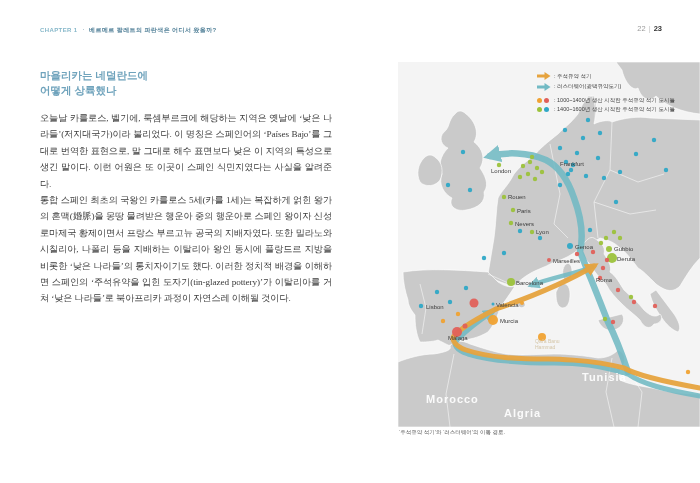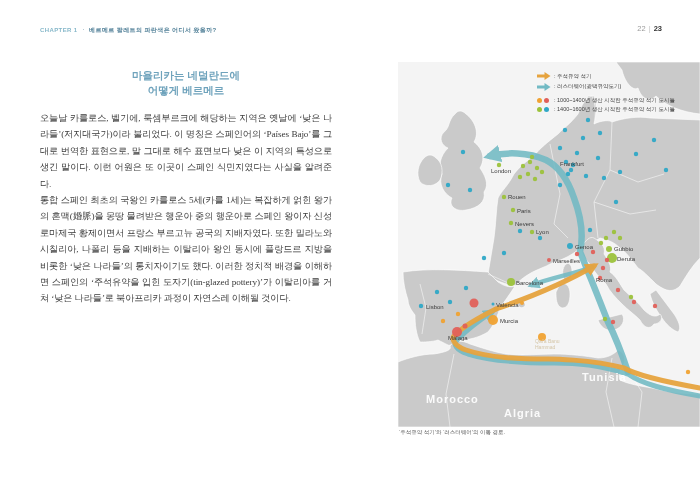--- a/index.html
+++ b/index.html
@@ -8,21 +8,21 @@
   
   .chapter-line{position:absolute;left:40px;top:26px;font-size:6px;font-weight:bold;
         letter-spacing:.4px;color:#4e7e96;}
   .chapter-line .chap{color:#85b7c9;margin-right:3px;}
   .pagenos{position:absolute;right:38px;top:24px;font-size:7.5px;color:#9a9a9a;text-align:right;}
   .pagenos .sep{color:#c2c2c2;margin:0 3px;font-weight:normal;}
   .pagenos .cur{color:#333;font-weight:bold;}
   
   .article{position:absolute;left:40px;top:68px;width:292px;}
   .art-heading{font-size:10.5px;font-weight:bold;color:#6fa3bc;line-height:14.5px;
-        margin:0 0 13px 0;text-align:center;}
+        margin:0 0 13px 0;}
   .article p{margin:0;font-family:"Liberation Serif","DejaVu Serif",serif;
         font-size:9.2px;line-height:16.4px;color:#3b3b3b;text-align:justify;
         letter-spacing:-0.1px;}
   
   .map-wrap{position:absolute;left:398px;top:62px;width:302px;height:365px;}
   .map-wrap svg{display:block;}
   .map-caption{position:absolute;left:399px;top:429px;font-size:5.5px;color:#555;}
   
   .legend{position:absolute;left:537px;top:72px;width:152px;}
   .leg-row{display:flex;align-items:center;margin-bottom:2.5px;}
@@ -40,21 +40,21 @@
     <span class="chap">CHAPTER 1</span><span>ㆍ</span>
     <span>베르메르 팔레트의 파란색은 어디서 왔을까?</span>
   </div>
   <div class="pagenos">
     <span>22</span><span class="sep">|</span><span class="cur">23</span>
   </div>
 
   <div class="article">
     <h2 class="art-heading">
       <span>마욜리카는 네덜란드에</span><br>
-      <span>어떻게 베르메르</span>
+      <span>어떻게 상륙했나</span>
     </h2>
     <p>오늘날 카를로스, 벨기에, 룩셈부르크에 해당하는 지역은 옛날에 ‘낮은 나라들’(저지대국가)이라 불리었다. 이 명칭은 스페인어의 ‘Países Bajo’를 그대로 번역한 표현으로, 말 그대로 해수 표면보다 낮은 이 지역의 특성으로 생긴 말이다. 이런 어원은 또 이곳이 스페인 식민지였다는 사실을 알려준다.</p>
     <p>통합 스페인 최초의 국왕인 카를로스 5세(카를 1세)는 복잡하게 얽힌 왕가의 혼맥(婚脈)을 몽땅 물려받은 행운아 중의 행운아로 스페인 왕이자 신성로마제국 황제이면서 프랑스 부르고뉴 공국의 지배자였다. 또한 밀라노와 시칠리아, 나폴리 등을 지배하는 이탈리아 왕인 동시에 플랑드르 지방을 비롯한 ‘낮은 나라들’의 통치자이기도 했다. 이러한 정치적 배경을 이해하면 스페인의 ‘주석유약을 입힌 도자기(tin-glazed pottery)’가 이탈리아를 거쳐 ‘낮은 나라들’로 북아프리카 과정이 자연스레 이해될 것이다.</p>
   </div>
 
   <div class="map-wrap">
     <svg id="map-svg" width="302" height="365" viewBox="0 0 302 365">
       <defs>
         <marker id="ah-o" viewBox="0 0 10 10" refX="6" refY="5" markerWidth="2.7" markerHeight="2.7" orient="auto">
           <path d="M0,0 L10,5 L0,10 z" fill="#E6A33E"></path>

